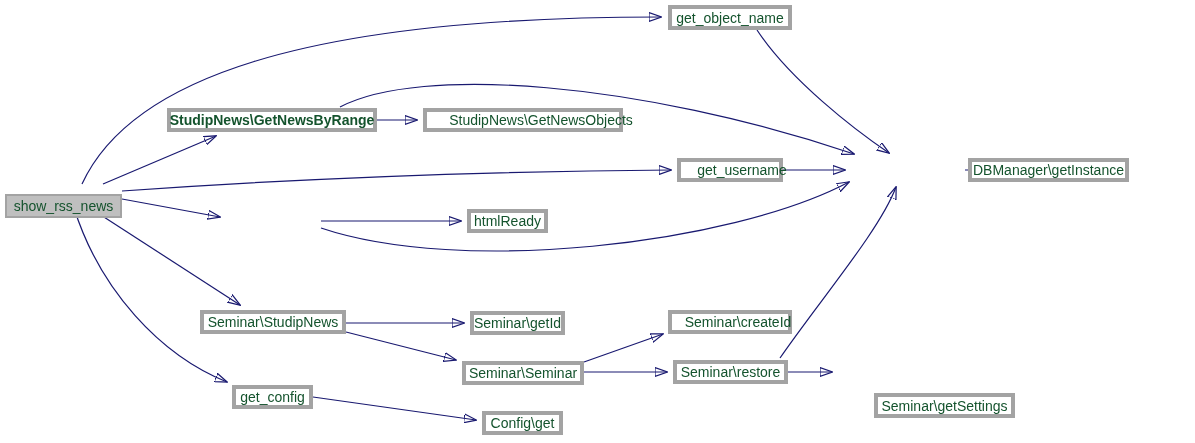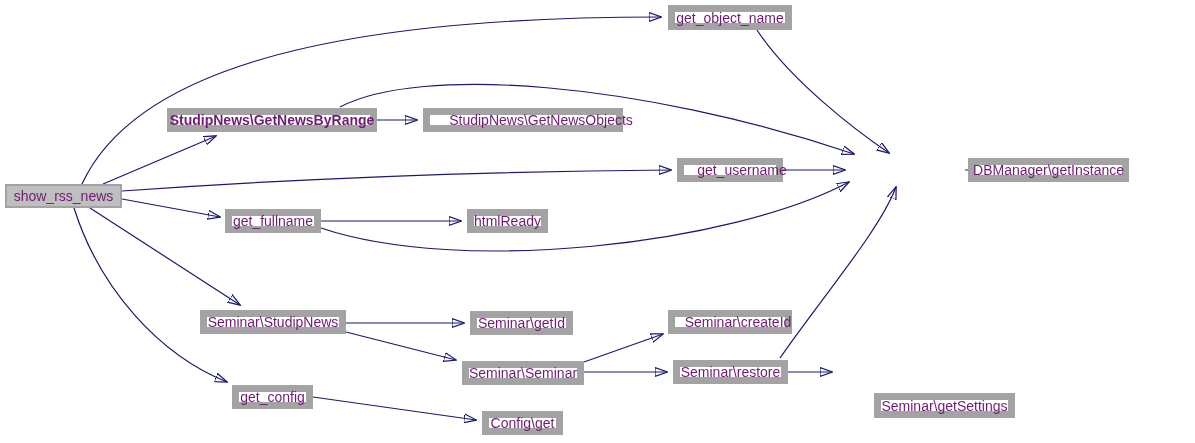--- a/index.html
+++ b/index.html
@@ -9,30 +9,31 @@
     background:#ffffff;
     font-family:"Liberation Sans", sans-serif;
     overflow:hidden;
   }
   .edges{position:absolute;left:0;top:0;width:1195px;height:443px;}
   .edges path{fill:none;stroke:#191970;stroke-width:1.2px;}
   .node{
     position:absolute;
     box-sizing:border-box;
     background:#ffffff;
-    border:7px solid #a3a3a3;
-    color:#701a75;
+    border:4px solid #a3a3a3;
+    color:#14532d;
     font-size:14px;
     display:flex;align-items:center;justify-content:center;
     white-space:nowrap;
     cursor:pointer;
   }
   .node.hl{
     background:#bfbfbf;
     border-width:2px;
+    margin-top:10px;
   }
 </style>
 </head>
 <body>
 
 <div class="canvas">
 
   <svg class="edges" width="1195" height="443" viewBox="0 0 1195 443" xmlns="http://www.w3.org/2000/svg">
     <defs>
       <marker id="arrow" viewBox="0 0 13 10" refX="12" refY="5" markerWidth="13" markerHeight="10" orient="auto" markerUnits="userSpaceOnUse">
@@ -61,24 +62,23 @@
     <path d="M780,358 C820,300 880,230 896,187" marker-end="url(#arrow)"></path>
     <path d="M313,397 L476,420" marker-end="url(#arrow)"></path>
   </svg>
 
   <div class="node hl" style="left:5px;   top:184px; width:117px; height:24px;">show_rss_news</div>
   <div class="node" style="left:668px; top:5px;   width:124px; height:25px;">get_object_name</div>
   <div class="node" style="left:167px; top:108px; width:210px; height:24px;font-weight:bold;">StudipNews\GetNewsByRange</div>
   <div class="node" style="left:423px; top:108px; width:200px; height:24px;padding-left:36px;">StudipNews\GetNewsObjects</div>
   <div class="node" style="left:677px; top:158px; width:106px; height:24px;padding-left:24px;">get_username</div>
   <div class="node" style="left:968px;top:158px; width:161px; height:24px;">DBManager\getInstance</div>
-  <div class="node" style="left:225px; top:209px; width:96px;  height:24px;">get_fullname</div>
   <div class="node" style="left:467px; top:209px; width:81px;  height:24px;">htmlReady</div>
   <div class="node" style="left:200px; top:310px; width:146px; height:24px;">Seminar\StudipNews</div>
-  <div class="node" style="left:470px; top:311px; width:103px; height:24px;">Seminar\getId</div>
+  <div class="node" style="left:470px; top:311px; width:95px; height:24px;">Seminar\getId</div>
   <div class="node" style="left:668px; top:310px; width:124px; height:24px;padding-left:16px;">Seminar\createId</div>
   <div class="node" style="left:462px; top:361px; width:122px; height:24px;">Seminar\Seminar</div>
   <div class="node" style="left:673px; top:360px; width:115px; height:24px;">Seminar\restore</div>
   <div class="node" style="left:874px; top:360px; width:141px; height:25px;margin-top:33px;">Seminar\getSettings</div>
   <div class="node" style="left:232px; top:385px; width:81px;  height:24px;">get_config</div>
   <div class="node" style="left:482px; top:411px; width:81px;  height:24px;">Config\get</div>
 
 </div>
 
 </body></html>

